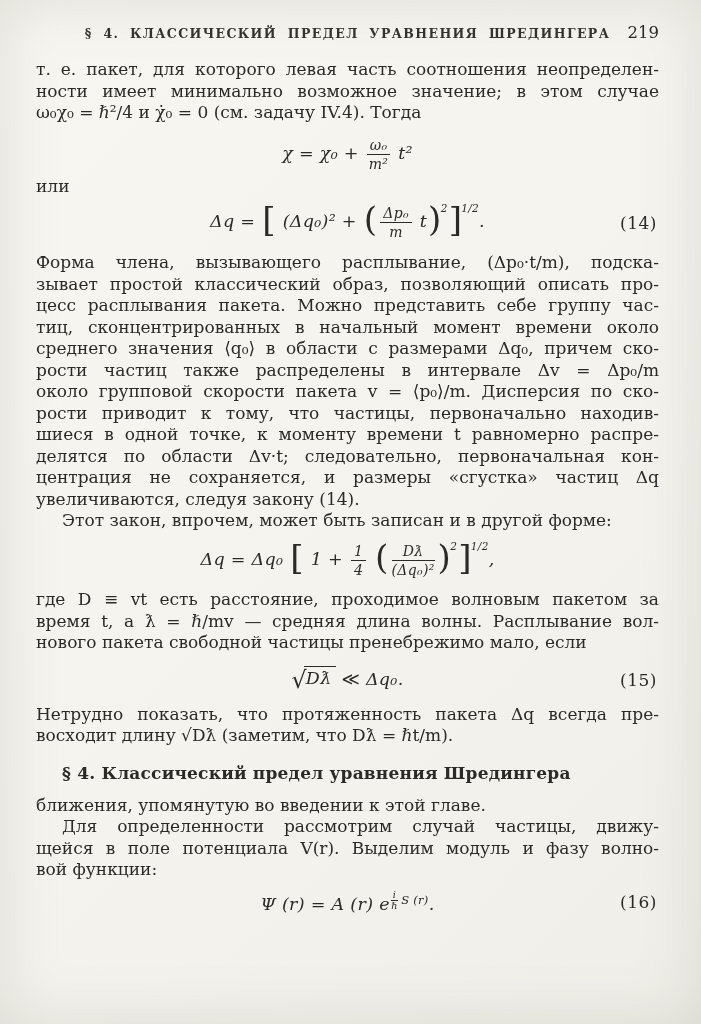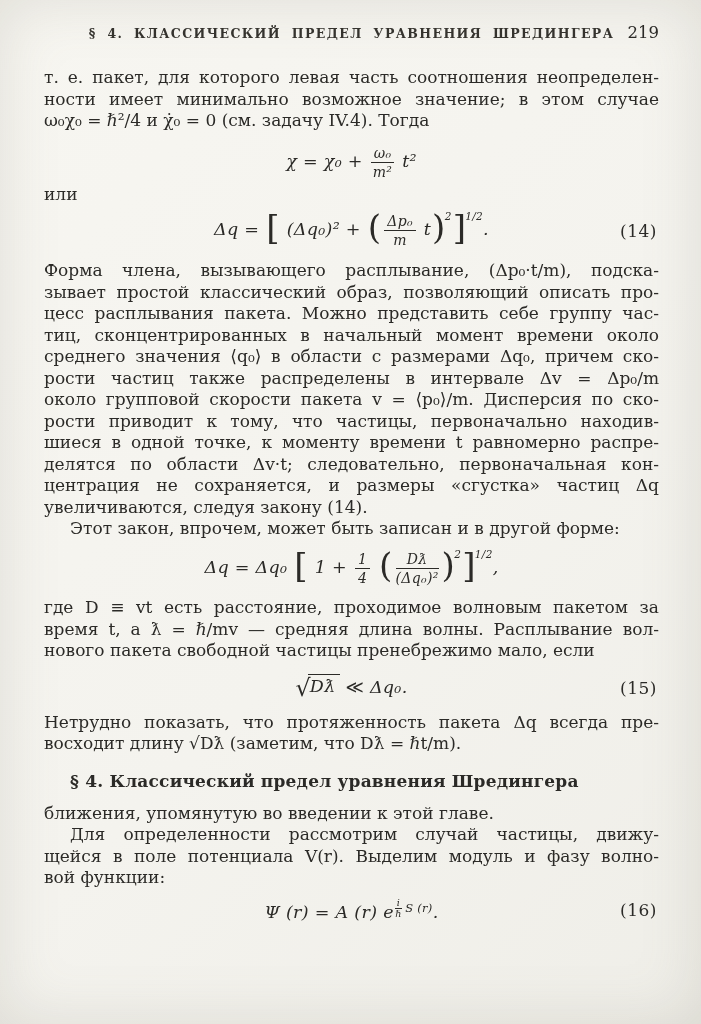--- a/index.html
+++ b/index.html
@@ -3,21 +3,21 @@
 <meta charset="utf-8">
 <style>
   html,body { margin:0; padding:0; }
   .page {
     position:relative; width:701px; height:1024px; overflow:hidden;
     background:linear-gradient(135deg,#f7f6f1 0%, #f4f3ee 55%, #efeee8 100%);
     box-shadow: inset 0 0 60px rgba(120,115,100,0.18);
     font-family:"DejaVu Serif","Liberation Serif","DejaVu Sans",serif;
     color:#2b2a27;
   }
-  .content { position:absolute; left:44px; right:42px; top:0; }
+  .content { position:absolute; left:36px; right:42px; top:0; }
 
   .running-header { position:relative; margin-top:26px; height:22px; }
   .header-title {
     text-align:center; font-size:12.5px; font-weight:bold;
     letter-spacing:1.4px; word-spacing:5px; color:#35332e;
   }
   .page-number { position:absolute; right:0; top:-3px; font-size:16.5px; font-weight:normal; }
 
   .para { font-size:17px; line-height:21.5px; }
   .ln { min-height:21.5px; }
@@ -68,21 +68,21 @@
 <body>
 
 <div class="page">
   <div class="content">
 
     <div class="running-header">
       <div class="header-title">§ 4. КЛАССИЧЕСКИЙ ПРЕДЕЛ УРАВНЕНИЯ ШРЕДИНГЕРА</div>
       <div class="page-number">219</div>
     </div>
 
-    <div class="para" style="margin-top:19px">
+    <div class="para" style="margin-top:11px">
       <div class="ln j">т. е. пакет, для которого левая часть соотношения неопределен-</div>
       <div class="ln j">ности имеет минимально возможное значение; в этом случае</div>
       <div class="ln last">ω₀χ₀ = ℏ²/4 и χ̇₀ = 0 (см. задачу IV.4). Тогда</div>
     </div>
 
     <div class="formula" id="f-chi">
       <span class="mi">χ = χ₀ +</span>
       <span class="frac"><span class="fnum">ω₀</span><span class="fden">m²</span></span>
       <span class="mi">t²</span>
     </div>

